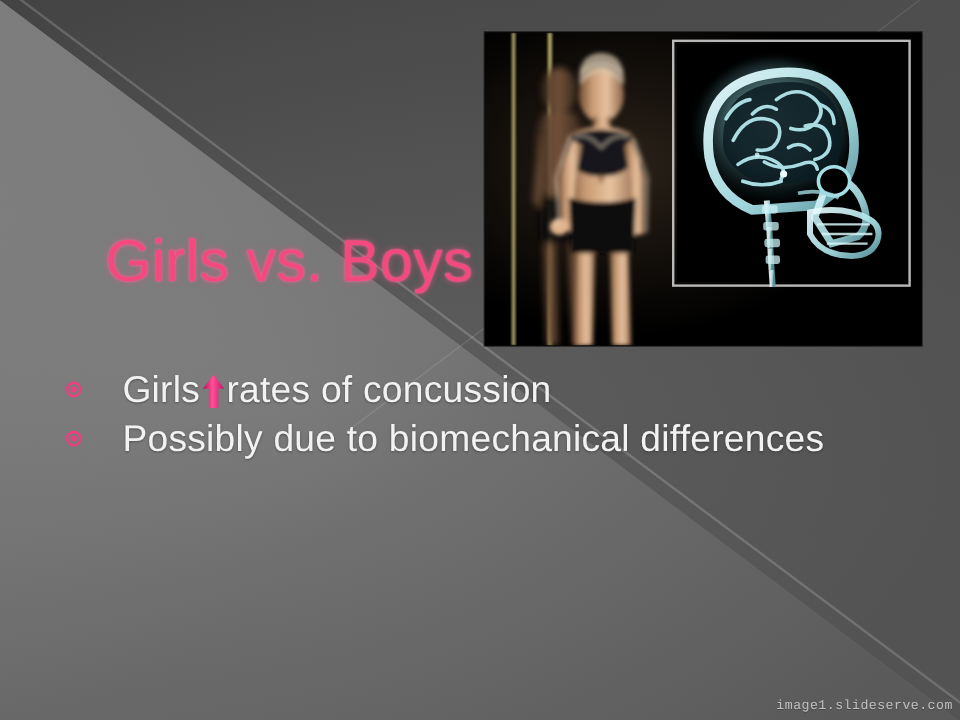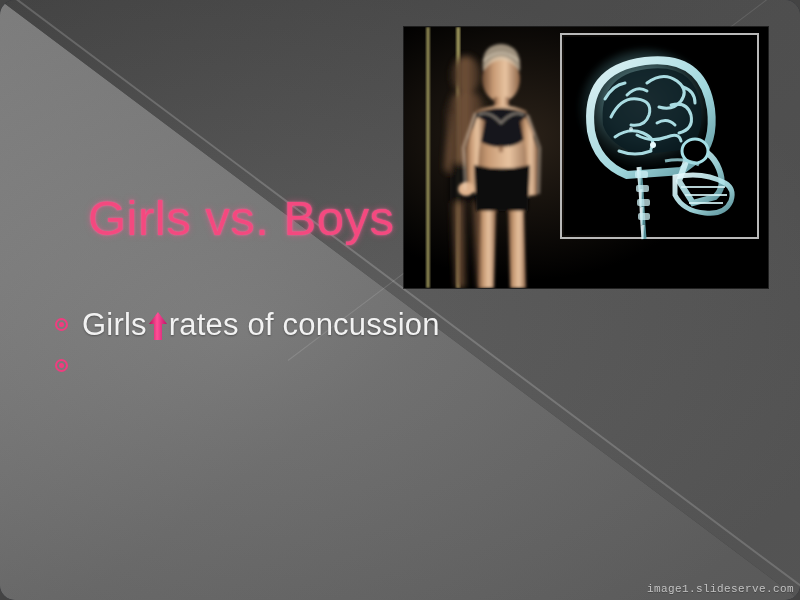--- a/index.html
+++ b/index.html
@@ -13,21 +13,20 @@
     overflow: hidden;
     font-family: "Liberation Sans", sans-serif;
   }
 
   #slide {
     position: relative;
     width: 800px;
     height: 600px;
     overflow: hidden;
     background: #0f172a;
-    border-radius: 15px;
   }
 
   
   .bg-base {
     position: absolute;
     inset: 0;
     background: #444444;
   }
   
   .bg-wedge {
@@ -124,20 +123,21 @@
     border-radius: 50%;
     background: #ef3d7f;
   }
   .bullet-text {
     color: #f2f2f2;
     font-size: 31px;
     line-height: 37px;
     font-weight: 300;
     letter-spacing: 0.2px;
     text-shadow: 0 1px 2px rgba(0,0,0,0.35);
+    margin-left: 20px;
   }
 
   
   .up-arrow {
     display: inline-block;
     position: relative;
     width: 20px;
     height: 30px;
     vertical-align: -6px;
     margin: 0 1px;
@@ -348,20 +348,21 @@
                 <stop offset="100%" stop-color="#c0136a"></stop>
               </linearGradient>
             </defs>
             <path d="M10 1 L19 13 L14 13 L14 29 L6 29 L6 13 L1 13 Z" fill="url(#arrGrad)"></path>
           </svg>
         </span><span>rates of concussion</span></span>
     </div>
 
     <div class="bullet-row">
       <span class="bullet-marker"></span>
+      <span class="bullet-text">Possibly due to biomechanical differences</span>
     </div>
 
 
   </div>
 
   <div id="watermark">image1.slideserve.com</div>
 
 </div>
 
 </body></html>

